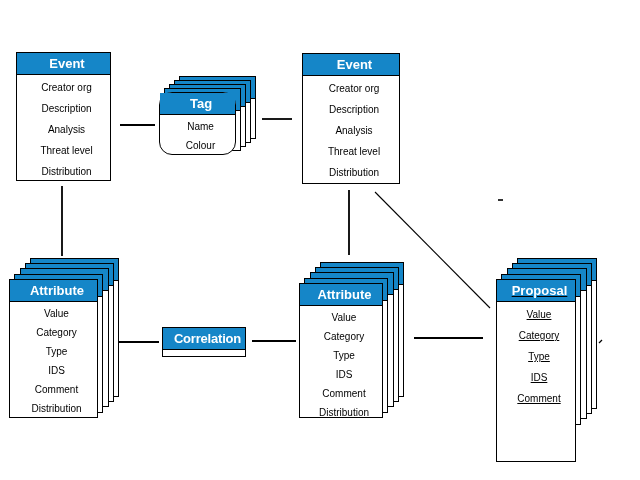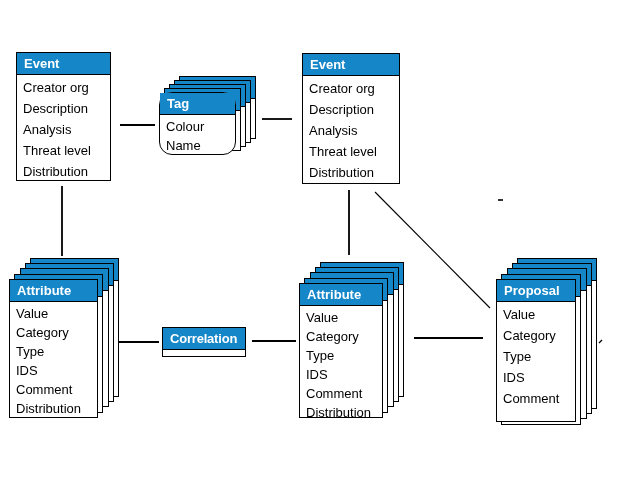--- a/index.html
+++ b/index.html
@@ -5,30 +5,30 @@
   :root { --blue:#1586C8; --ink:#000000; }
   * { margin:0; padding:0; box-sizing:border-box; }
   html,body { background:#ffffff; }
   .canvas {
     position:relative; width:640px; height:480px; background:#ffffff;
     font-family:"Liberation Sans", sans-serif; overflow:hidden;
   }
   .connectors { position:absolute; left:0; top:0; width:640px; height:480px; }
   .connectors line { stroke:var(--ink); }
   .card {
-    position:absolute; background:#ffffff; border:1.6px solid var(--ink);
+    position:absolute; background:#ffffff; border:1.6px solid var(--ink);text-align:center;
   }
   .hdr {
     height:22px; line-height:19px; padding:1px 0 0 7px;
     background:var(--blue); border-bottom:1.6px solid var(--ink);
     color:#ffffff; font-weight:bold; font-size:13px;
     white-space:nowrap; overflow:hidden;
   }
   .hdr.small { font-size:13px; letter-spacing:-0.2px; }
-  .bd { padding:2px 0 0 6px; font-size:13px; color:var(--ink); }
+  .bd { padding:2px 0 0 6px; font-size:10px; color:var(--ink); }
   .field { white-space:nowrap; }
   .lh21 .field { line-height:21px; }
   .lh19 .field { line-height:19px; }
 </style>
 </head>
 <body>
 
 <div class="canvas">
 
   <svg class="connectors" viewBox="0 0 640 480">
@@ -63,22 +63,22 @@
     </div>
   <div class="card" style="left:169px; top:84px; width:77px; height:63px;">
       <div class="hdr"></div>
     </div>
   <div class="card" style="left:164px; top:88px; width:77px; height:63px;">
       <div class="hdr"></div>
     </div>
   <div class="card lh19" style="left:159px; top:92px; width:77px; height:63px;border-radius:13px;">
     <div class="hdr">Tag</div>
     <div class="bd">
+      <div class="field">Name</div>
       <div class="field">Colour</div>
-      <div class="field">Name</div>
     </div>
   </div>
 
   <div class="card lh21" style="left:302px; top:53px; width:98px; height:131px;">
     <div class="hdr">Event</div>
     <div class="bd">
       <div class="field">Creator org</div>
       <div class="field">Description</div>
       <div class="field">Analysis</div>
       <div class="field">Threat level</div>
@@ -143,21 +143,21 @@
     </div>
   <div class="card" style="left:512px; top:263px; width:80px; height:151px;">
       <div class="hdr"></div>
     </div>
   <div class="card" style="left:507px; top:268px; width:80px; height:151px;">
       <div class="hdr"></div>
     </div>
   <div class="card" style="left:501px; top:274px; width:80px; height:151px;">
       <div class="hdr"></div>
     </div>
-  <div class="card lh21" style="left:496px; top:279px; width:80px; height:143px;">
+  <div class="card lh21" style="left:496px; top:279px; width:80px; height:183px;text-decoration:underline;">
     <div class="hdr">Proposal</div>
     <div class="bd">
       <div class="field">Value</div>
       <div class="field">Category</div>
       <div class="field">Type</div>
       <div class="field">IDS</div>
       <div class="field">Comment</div>
     </div>
   </div>
 

